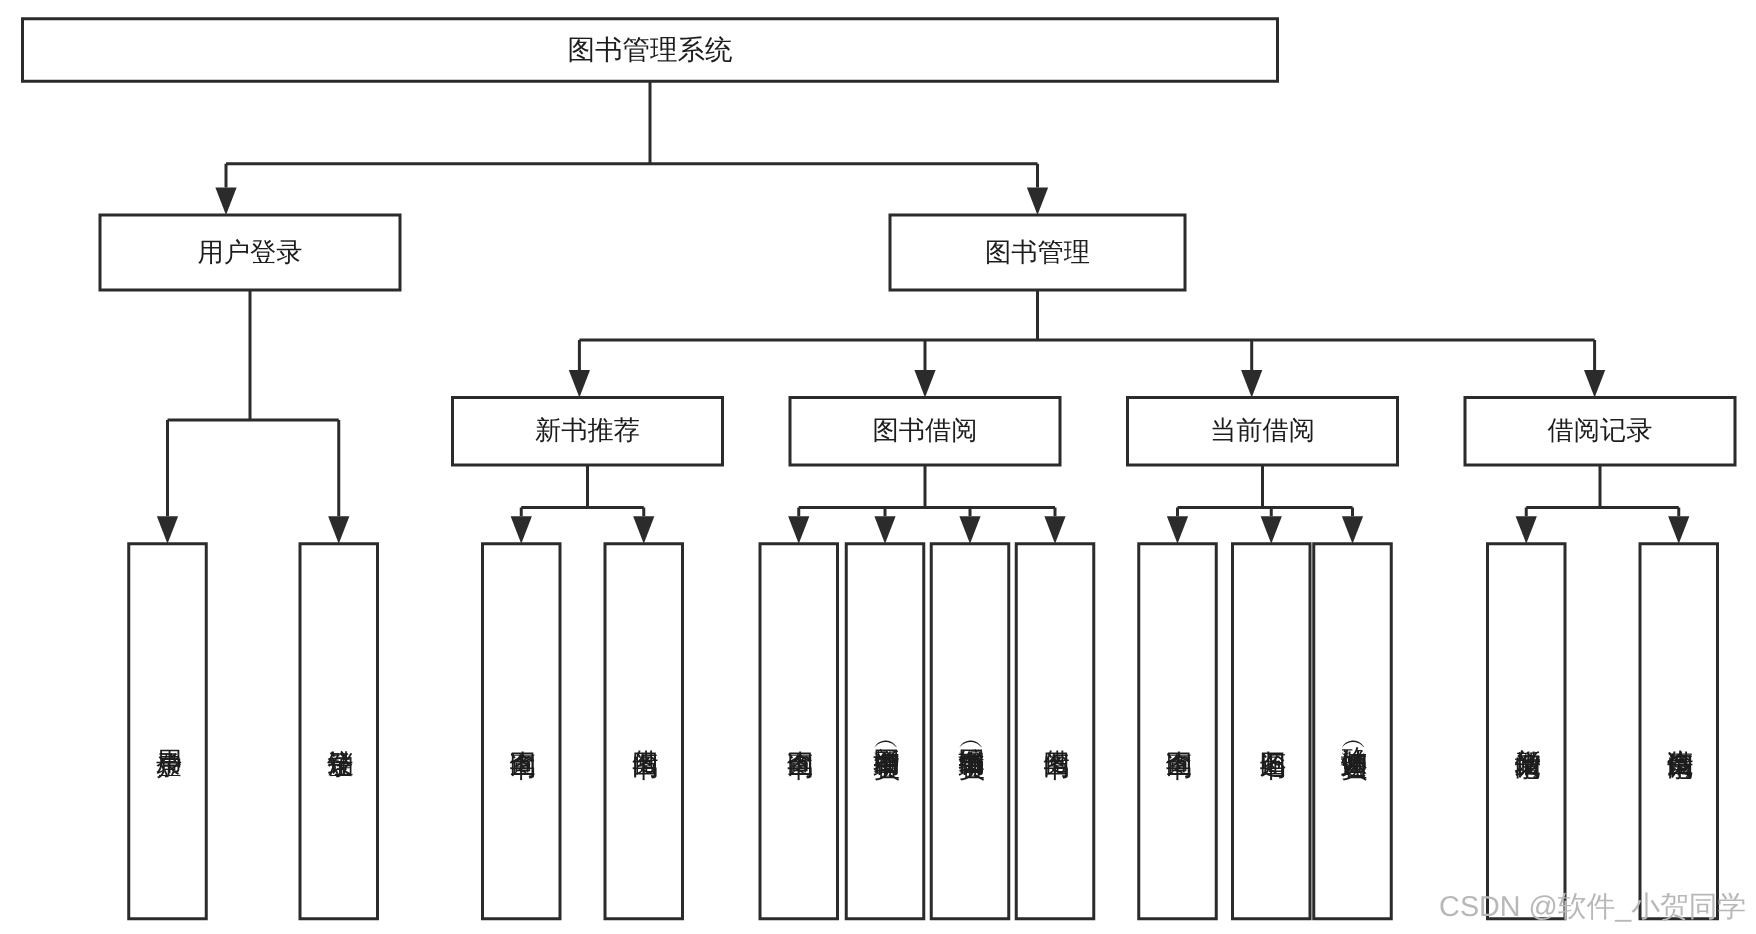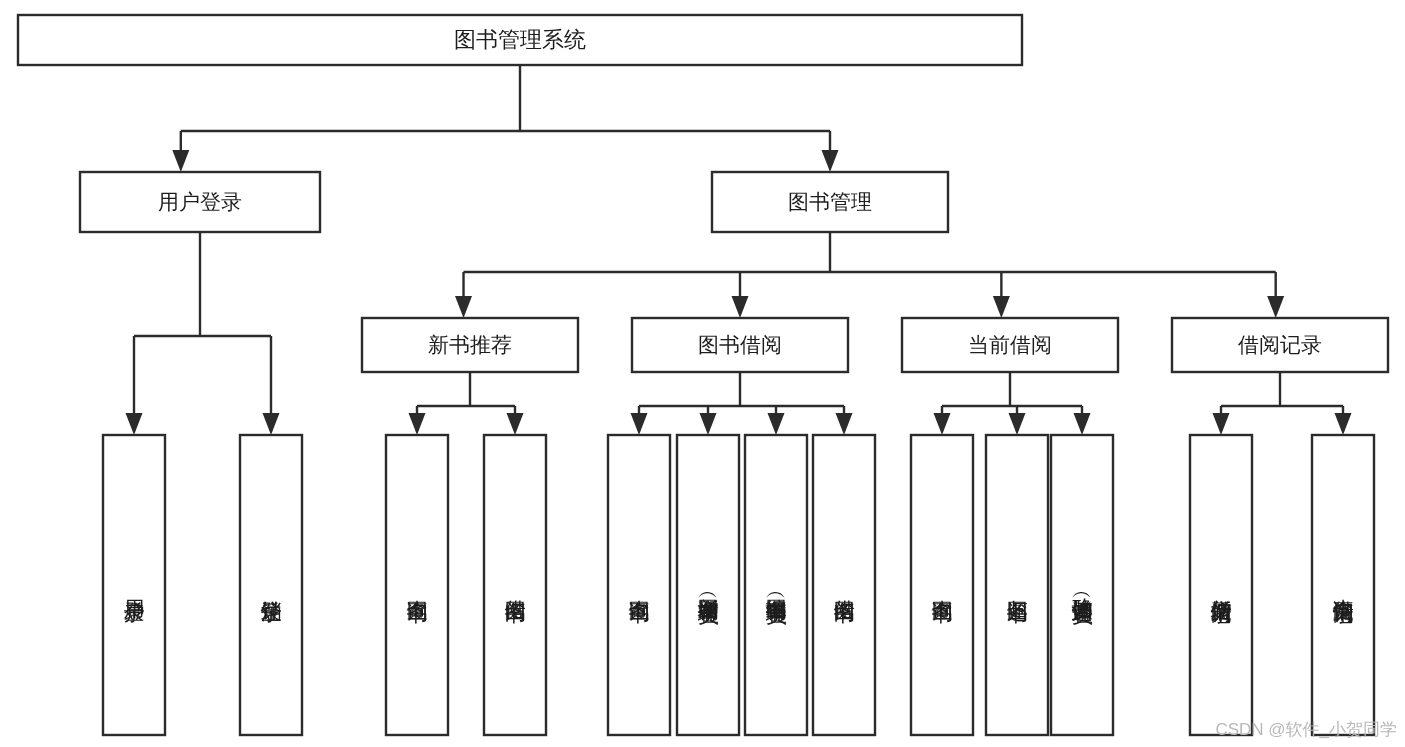--- a/index.html
+++ b/index.html
@@ -72,21 +72,21 @@
     color: #1d1d1d;
     letter-spacing: 1px;
     white-space: nowrap;
     text-align: center;
   }
   .watermark {
     position: absolute;
     right: 8px;
     bottom: 6px;
     font-family: "Liberation Sans", "DejaVu Sans", sans-serif;
-    font-size: 17px;
+    font-size: 23px;
     color: #b8b8b8;
     white-space: nowrap;
     user-select: none;
     margin-left: 28px;
   }
 </style>
 </head>
 <body>
 
 <div id="diagram-root">

